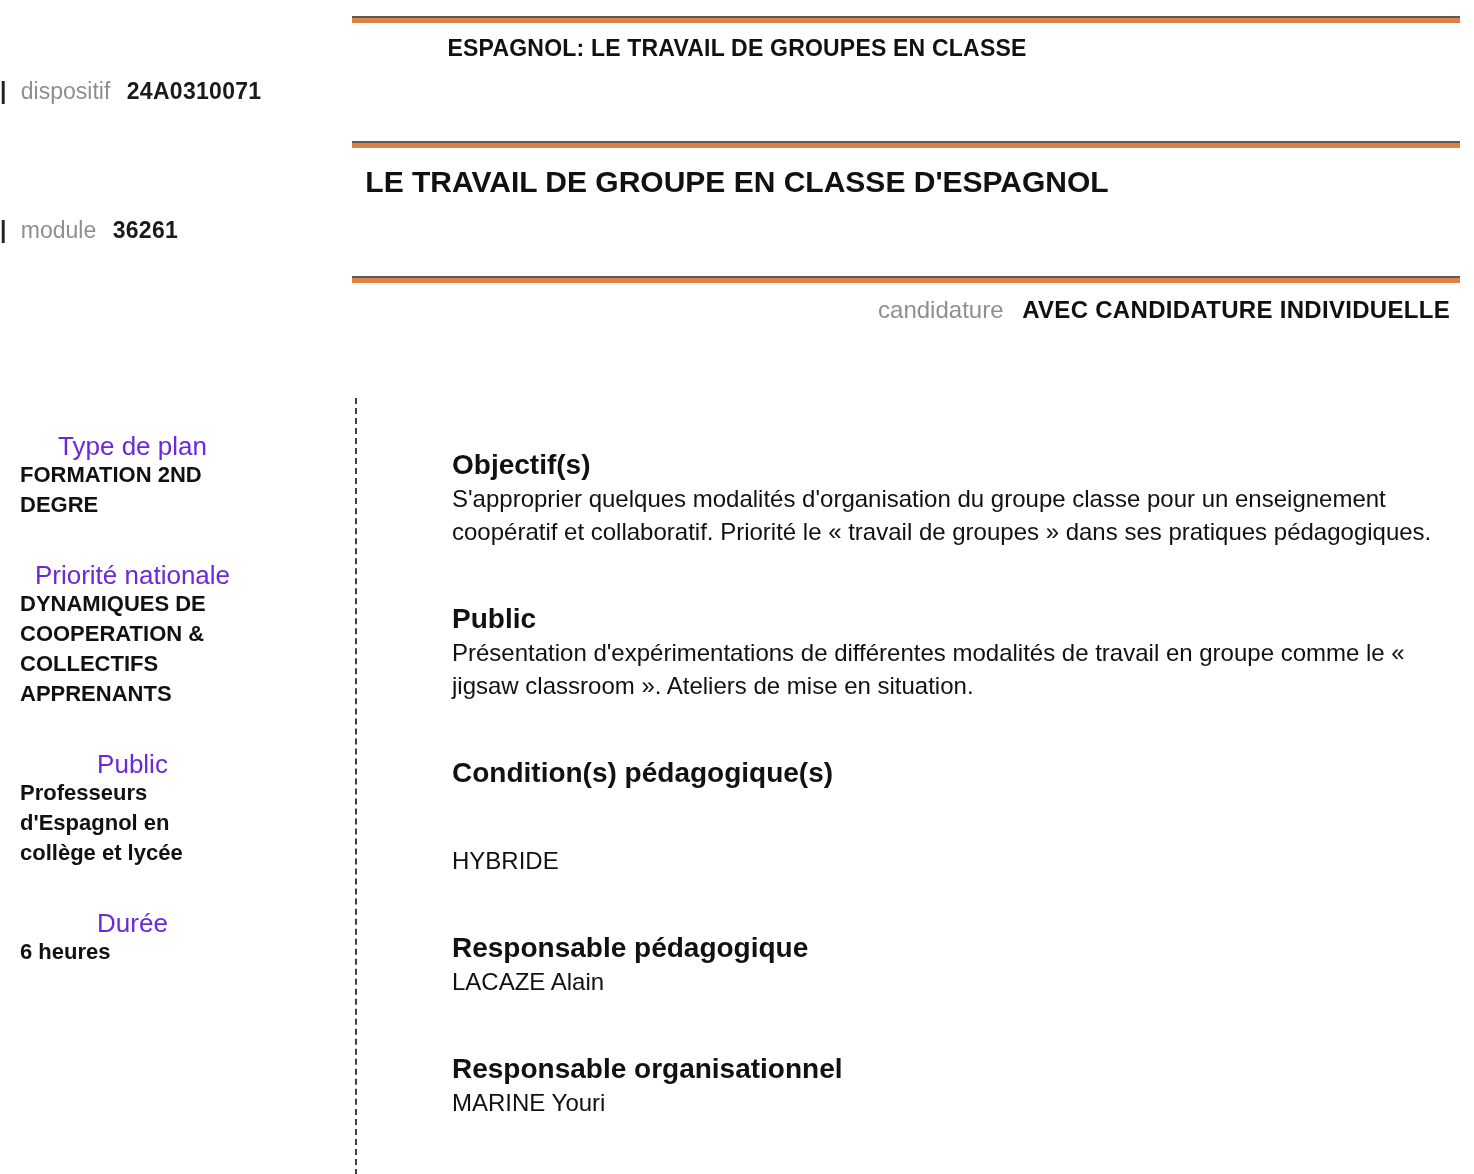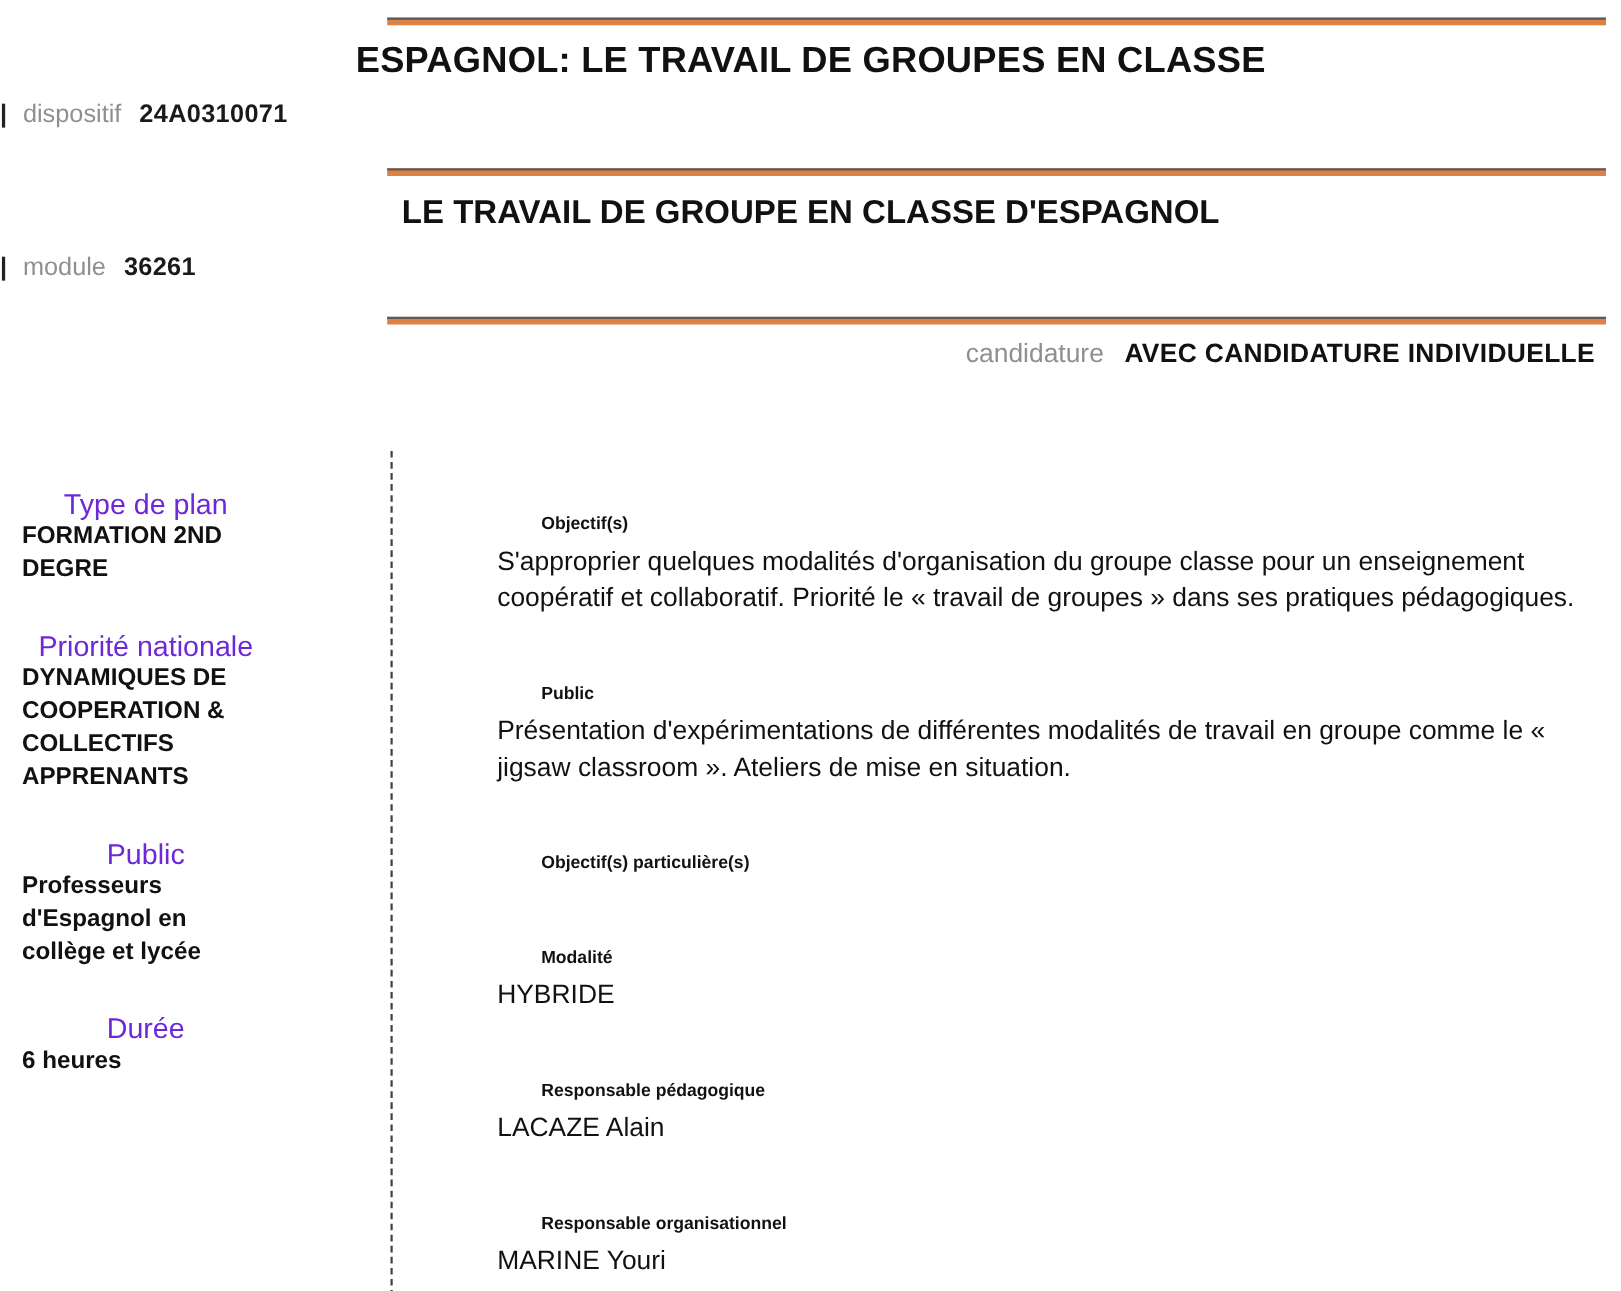--- a/index.html
+++ b/index.html
@@ -25,21 +25,21 @@
     height: 7px;
     border-top: 2px solid #5a5a5a;
     background: #dd8244;
   }
   .rule.r2 { margin-top: 36px; }
   .rule.r3 { margin-top: 32px; }
 
   .title1 {
     margin-top: 12px;
     text-align: center;
-    font-size: 33px;
+    font-size: 23px;
     font-weight: bold;
     line-height: 1.15;
     color: #111111;
     letter-spacing: 0.2px;
   }
   .title2 {
     margin-top: 16px;
     text-align: center;
     font-size: 30px;
     font-weight: bold;
@@ -97,26 +97,25 @@
 
   .main {
     flex: 1 1 auto;
     border-left: 2px dashed #404040;
     padding: 52px 30px 40px 95px;
   }
   .main-inner { max-width: 995px; }
 
   .main-section { margin-bottom: 56px; }
   .main-section h3 {
-    font-size: 16px;
+    font-size: 28px;
     line-height: 30px;
     font-weight: bold;
     color: #111111;
     margin-bottom: 2px;
-    margin-left: 40px;
   }
   .main-section p {
     font-size: 24px;
     line-height: 33px;
     color: #111111;
   }
   .main-section p:empty { display: none; }
 </style>
 </head>
 <body>
@@ -180,26 +179,25 @@
           <h3>Objectif(s)</h3>
           <p>S'approprier quelques modalités d'organisation du groupe classe pour un enseignement coopératif et collaboratif. Priorité le « travail de groupes » dans ses pratiques pédagogiques.</p>
         </section>
 
         <section class="main-section">
           <h3>Public</h3>
           <p>Présentation d'expérimentations de différentes modalités de travail en groupe comme le « jigsaw classroom ». Ateliers de mise en situation.</p>
         </section>
 
         <section class="main-section">
-          <h3>Objectif(s) particulière(s)</h3>
-
-        </section>
-
-        <section class="main-section">
-          <h3>Modalité</h3>
+          <h3>Condition(s) pédagogique(s)</h3>
+
+        </section>
+
+        <section class="main-section">
           <p>HYBRIDE</p>
         </section>
 
         <section class="main-section">
           <h3>Responsable pédagogique</h3>
           <p>LACAZE Alain</p>
         </section>
 
         <section class="main-section">
           <h3>Responsable organisationnel</h3>

